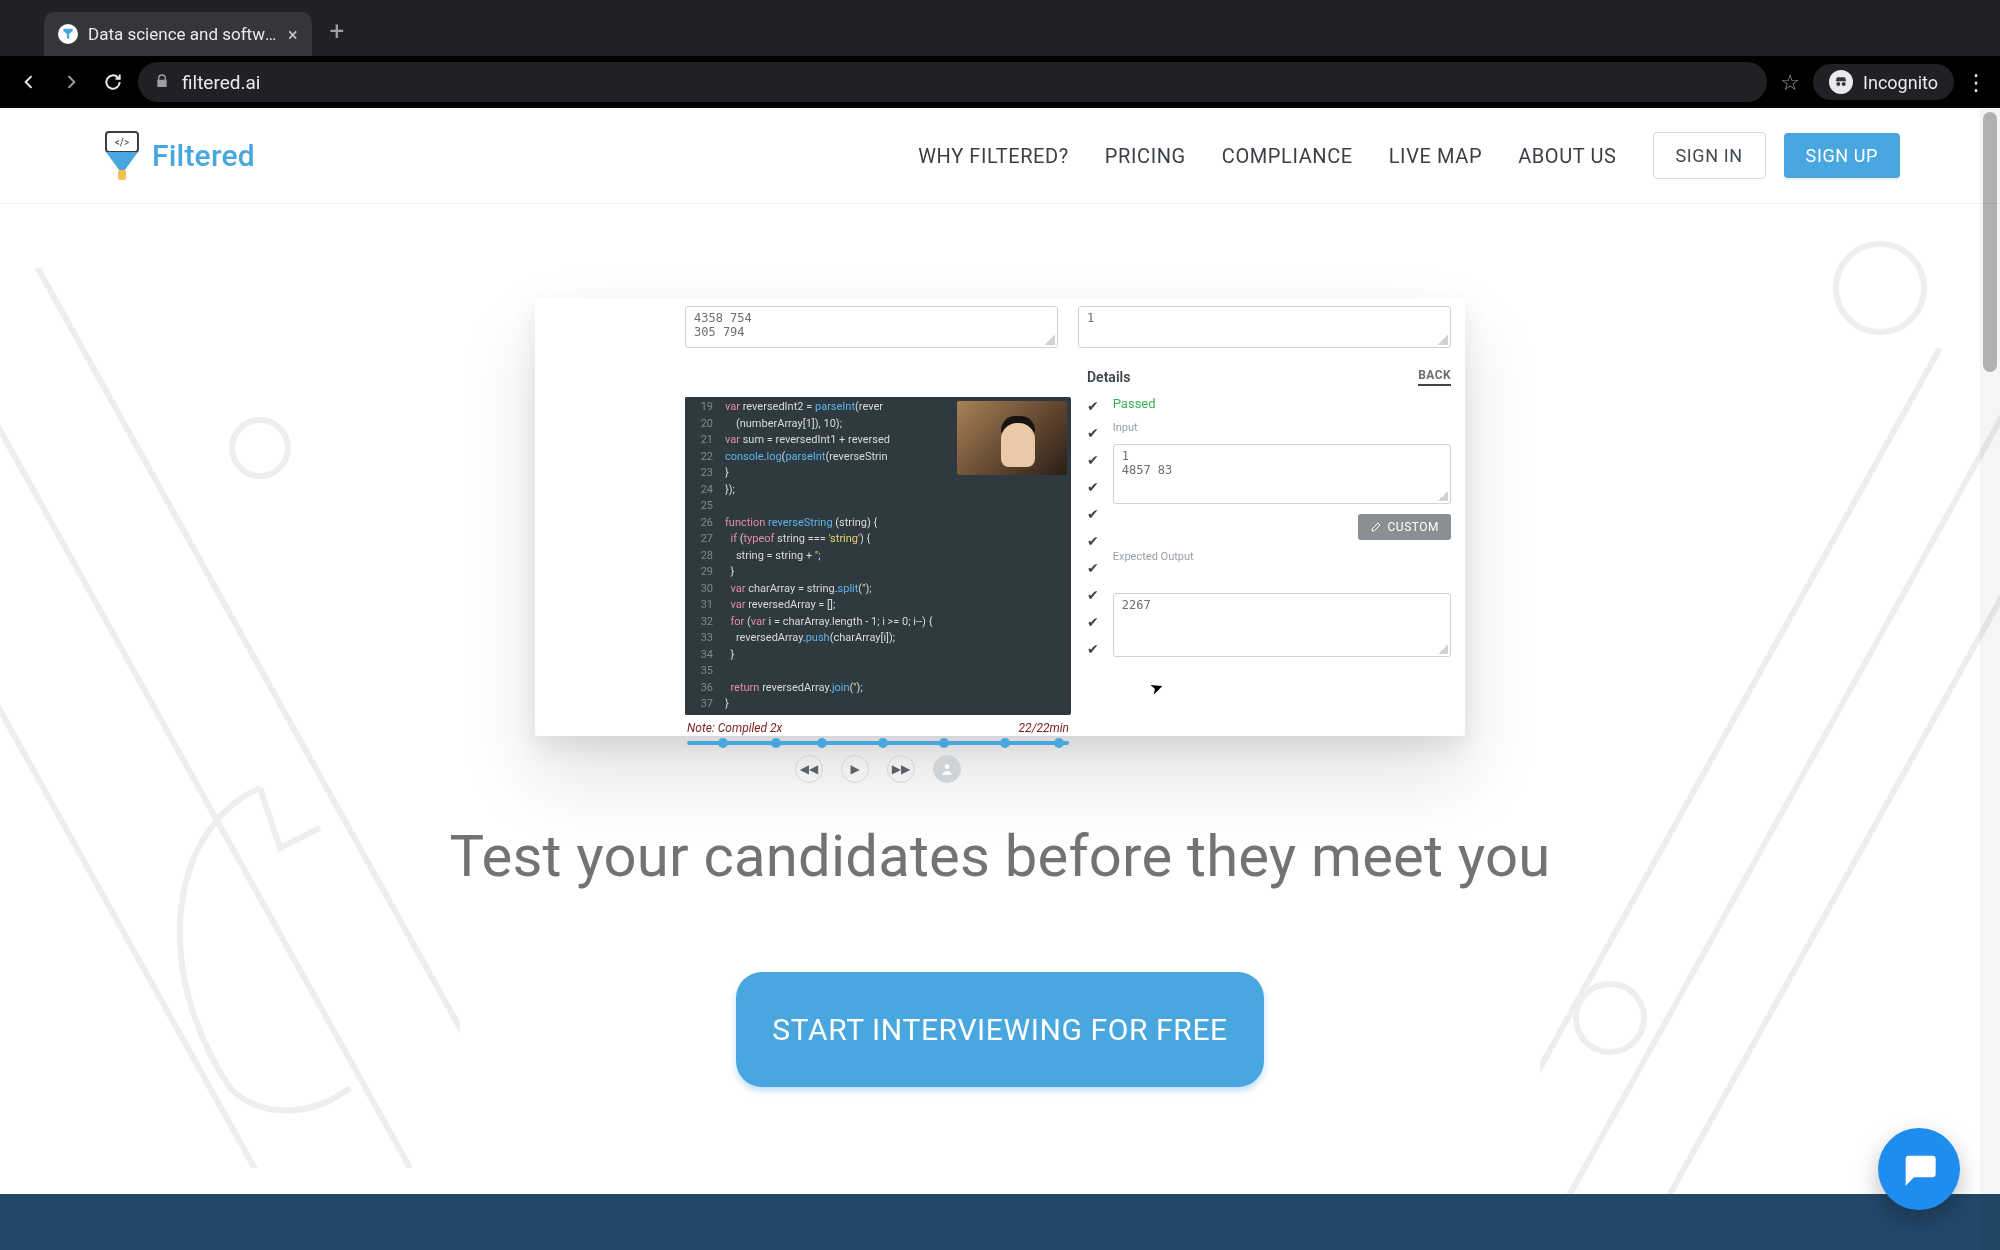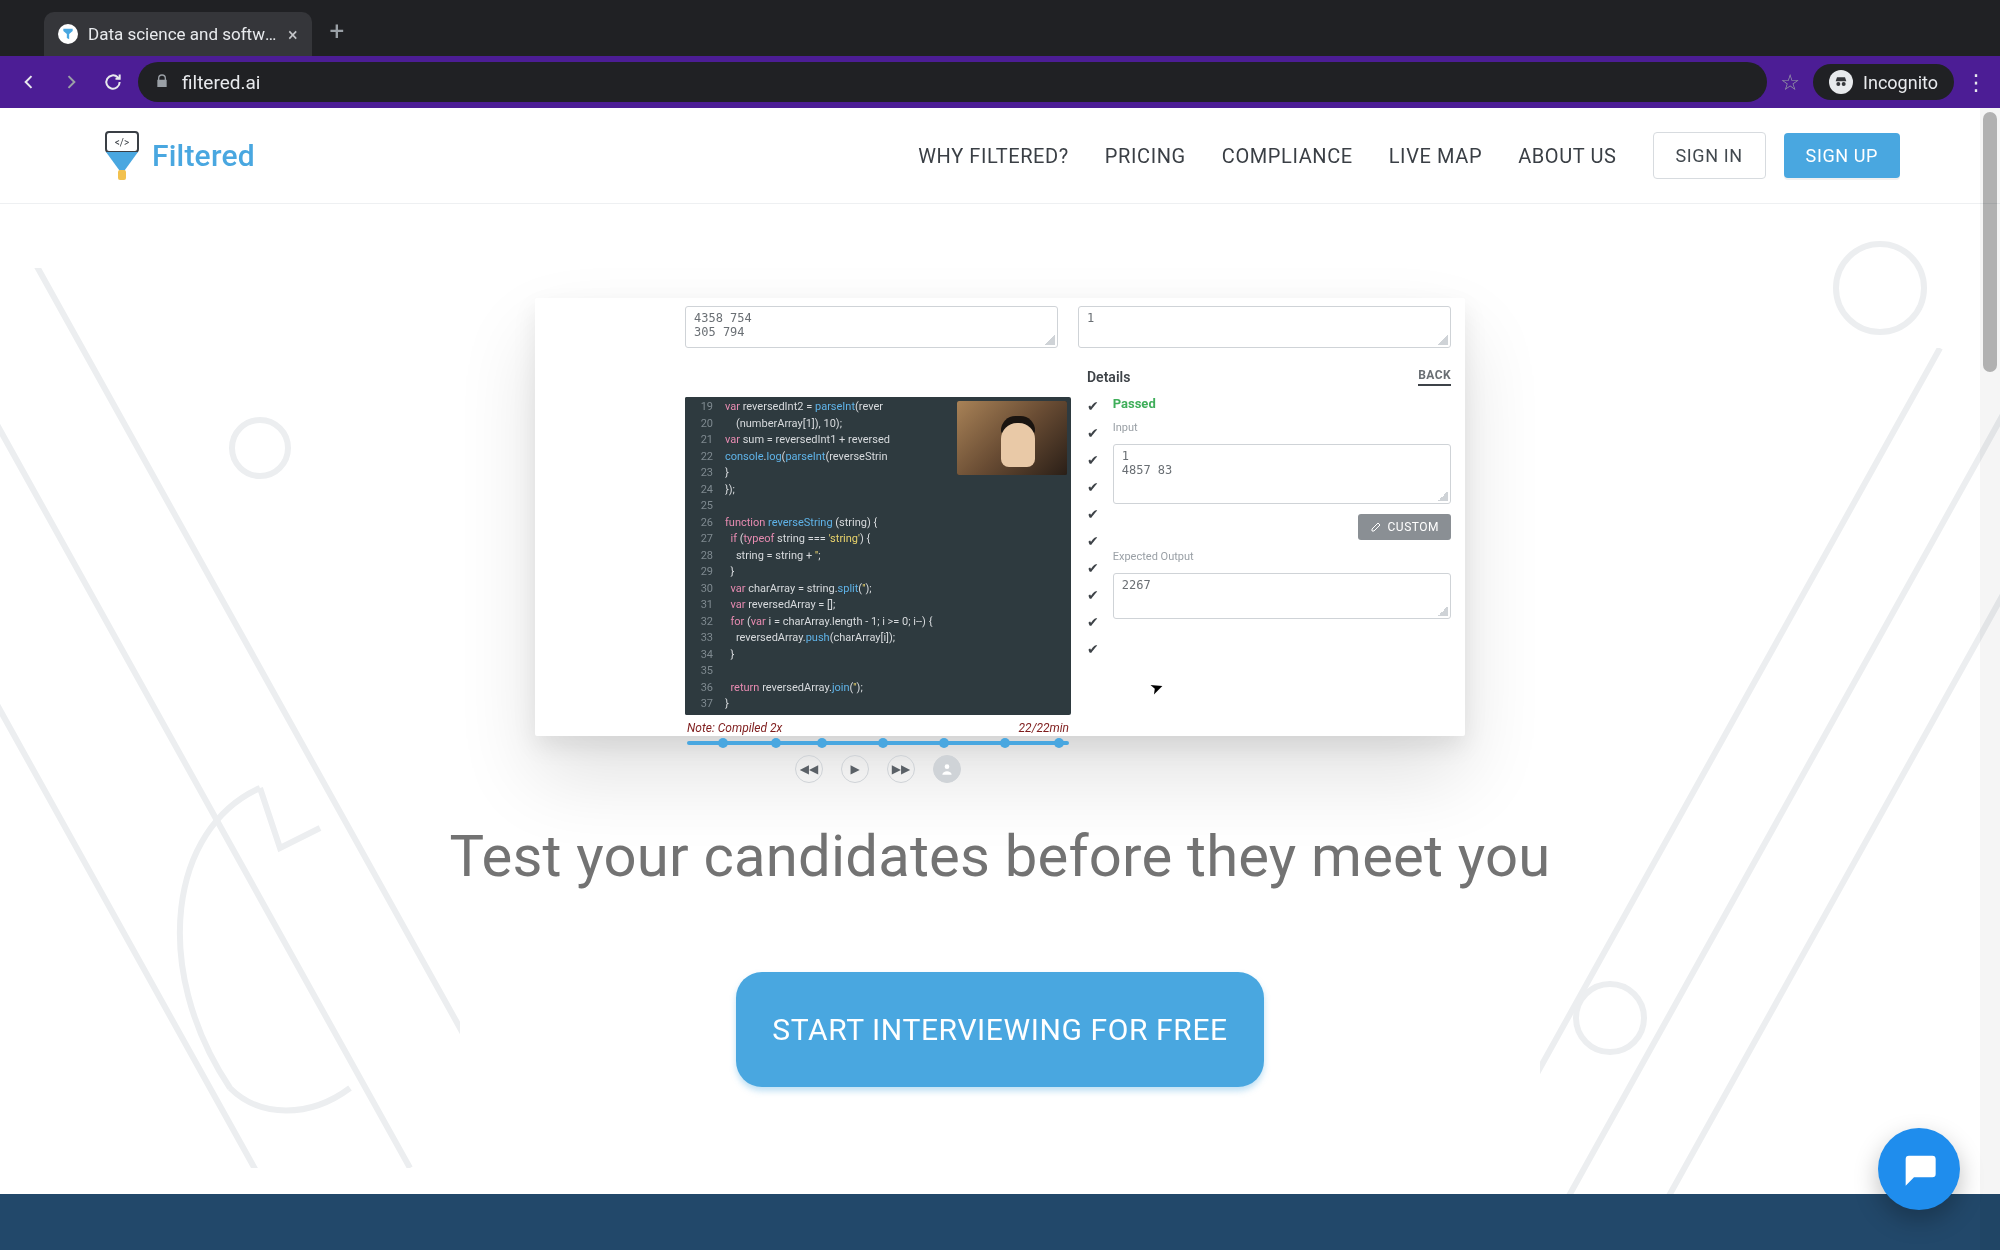--- a/index.html
+++ b/index.html
@@ -10,21 +10,21 @@
 .chrome { display: flex; flex-direction: column; height: 100%; }
 .tabbar { height: 56px; background: #202124; display: flex; align-items: flex-end; padding-left: 8px; }
 .sysdots { display: flex; gap: 0; align-items: center; padding: 0 18px 14px 18px; }
 .tab { display: flex; align-items: center; gap: 10px; background: #35363a; color: #e8eaed; height: 44px; padding: 0 14px; border-radius: 10px 10px 0 0; font-size: 17px; max-width: 300px; }
 .tab .favicon { width: 20px; height: 20px; border-radius: 50%; background: #fff; display:flex; align-items:center; justify-content:center; }
 .tab .favicon svg { width:14px; height:14px; }
 .tab .title { white-space: nowrap; overflow: hidden; text-overflow: ellipsis; max-width: 190px; }
 .tab .close { font-size: 18px; opacity: .8; }
 .newtab { color:#9aa0a6; font-size: 26px; padding: 0 18px 10px 18px; }
 
-.toolbar { height: 52px; background: #4c1d95; display: flex; align-items: center; padding: 0 12px; gap: 8px; }
+.toolbar { height: 52px; background: #000000; display: flex; align-items: center; padding: 0 12px; gap: 8px; }
 .navbtn { width: 34px; height: 34px; display:flex; align-items:center; justify-content:center; color:#9aa0a6; border-radius: 50%; }
 .navbtn.enabled { color:#e8eaed; }
 .addr { flex:1; height: 40px; background: #202124; border-radius: 20px; display:flex; align-items:center; padding: 0 16px; color:#e8eaed; font-size: 19px; gap: 12px; }
 .addr .lock { color:#9aa0a6; }
 .rightcluster { display:flex; align-items:center; gap: 10px; color:#e8eaed; }
 .incognito-pill { display:flex; align-items:center; gap:10px; background:#202124; border-radius: 20px; padding: 6px 16px; font-size: 18px; }
 .incognito-pill .spy { width:24px; height:24px; border-radius:50%; background:#e8eaed; display:flex; align-items:center; justify-content:center; }
 .star { width:30px; text-align:center; color:#9aa0a6; font-size:22px; }
 .kebab { width:24px; text-align:center; color:#e8eaed; font-size:22px; }
 
@@ -76,26 +76,26 @@
 .ctrl { width:28px; height:28px; border:1px solid #cfd3d7; border-radius:50%; display:flex; align-items:center; justify-content:center; color:#5a6066; font-size:12px; }
 .ctrl.user { background:#cfd3d7; color:#fff; border-color:#cfd3d7; }
 
 .detailscol { flex:1; }
 .detailshdr { display:flex; justify-content:space-between; align-items:center; font-size:14px; color:#3e4348; font-weight:600; padding-bottom: 10px; }
 .backbtn { font-size:12px; font-weight:700; color:#6a6f74; border-bottom:2px solid #3e4348; padding-bottom:2px; letter-spacing:.4px; }
 .detailrow { display:flex; align-items:flex-start; gap: 14px; }
 .checks { display:flex; flex-direction:column; gap: 11px; padding-top: 2px; }
 .checks span { color:#3e4348; font-size:14px; }
 .rpane { flex:1; display:flex; flex-direction:column; gap: 10px; }
-.passed { color:#3fae5a; font-weight:700; font-size:13px; }
+.passed { color:#3fae5a; font-weight:400; font-size:13px; }
 .smlabel { font-size:11px; color:#9aa0a6; }
 .tbox { border:1px solid #cfd3d7; border-radius:3px; background:#fff; font-size:12px; color:#6a6f74; padding:4px 8px; font-family: Menlo, Consolas, monospace; white-space:pre; height: 60px; position:relative; }
 .tbox::after { content:""; position:absolute; right:2px; bottom:2px; width:10px; height:10px; background: linear-gradient(135deg, transparent 50%, #cfd3d7 50%); }
 .custombtn { align-self:flex-end; background:#8a8f94; color:#fff; font-size:12px; letter-spacing:.5px; padding:6px 12px; border-radius:3px; display:flex; gap:6px; align-items:center; }
-.tbox.sm { height: 46px; }
+.tbox.sm { height: 64px; margin-top: 20px; }
 .cursor { position:absolute; left: 615px; top: 380px; font-size: 16px; color:#000; transform: rotate(-20deg); }
 
 
 .headline { font-size: 58px; font-weight: 400; color:#737373; margin-top: 86px; letter-spacing: .2px; }
 .sub { margin-top: 34px; font-size: 22px; color:#4a4f54; text-align:center; line-height: 1.5; }
 .cta { margin-top: 48px; }
 .cta .btn.primary { font-size: 30px; padding: 40px 36px; box-shadow: 0 4px 6px rgba(73,167,224,.35); border-radius: 26px; }
 
 
 .band { position:absolute; left:0; right:0; bottom:0; height: 56px; background:#22486a; }

